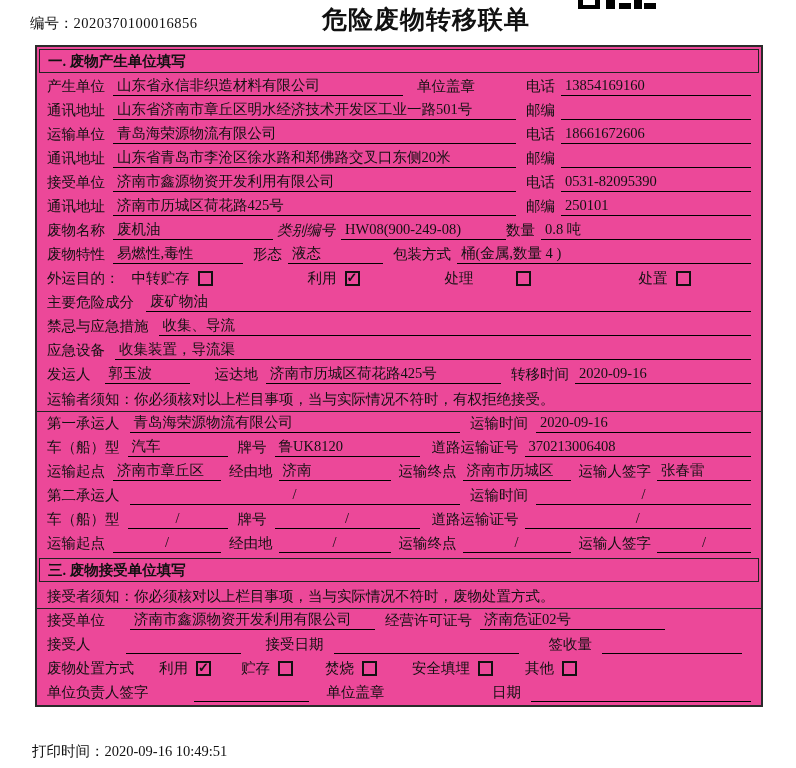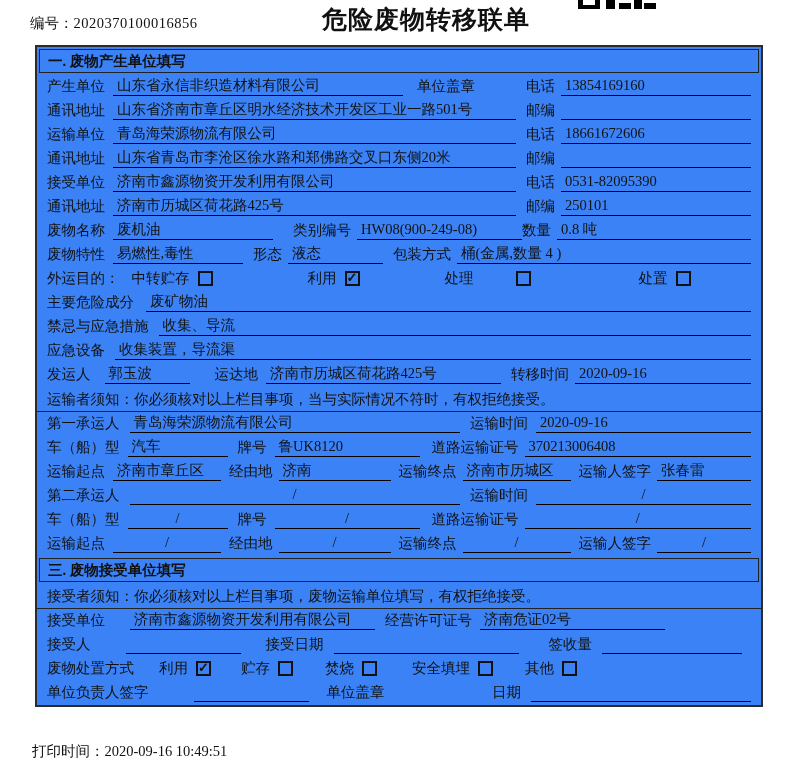--- a/index.html
+++ b/index.html
@@ -18,21 +18,21 @@
   .qr{position:absolute;left:578px;top:0;width:78px;height:9px;}
   .qr div{position:absolute;background:#000;}
   .qr .q1{left:0;top:0;width:22px;height:9px;background:transparent;
           border-left:5px solid #000;border-right:5px solid #000;border-bottom:4px solid #000;box-sizing:border-box;}
   .qr .q2{left:28px;top:0;width:9px;height:9px;}
   .qr .q3{left:41px;top:3px;width:12px;height:6px;}
   .qr .q4{left:56px;top:0;width:8px;height:9px;}
   .qr .q5{left:66px;top:3px;width:12px;height:6px;}
 
   
-  .tbl{position:absolute;left:35px;top:45px;width:728px;border:2px solid #2b2b2b;background:#3b82f6;box-sizing:border-box;}
+  .tbl{position:absolute;left:35px;top:45px;width:728px;border:2px solid #2b2b2b;background:#ec4899;box-sizing:border-box;}
   .sec-title{border:1px solid #222;margin:2px;height:22px;line-height:22px;
              font-weight:bold;padding-left:8px;font-size:14.5px;}
   .note{height:24px;line-height:24px;border-bottom:1px solid #222;padding-left:10px;white-space:nowrap;}
   .row{display:flex;align-items:flex-end;height:24px;padding:0 10px 3px 10px;box-sizing:border-box;}
   .lbl{line-height:19px;white-space:nowrap;flex:0 0 auto;}
   .fld{display:inline-block;line-height:19px;border-bottom:1px solid #000;
        padding:0 4px;box-sizing:border-box;white-space:nowrap;overflow:hidden;flex:0 0 auto;}
   .fld.grow{flex:1 1 auto;}
   .gap{flex:0 0 auto;}
   .gap.grow{flex:1 1 auto;}
@@ -97,21 +97,21 @@
       </div>
       <div class="row">
         <span class="lbl">通讯地址</span>
         <span class="fld grow" style="margin-left: 8px;">济南市历城区荷花路425号</span>
         <span class="lbl" style="margin-left: 10px;">邮编</span>
         <span class="fld" style="width: 190px; margin-left: 6px;">250101</span>
       </div>
       <div class="row">
         <span class="lbl">废物名称</span>
         <span class="fld" style="width: 160px; margin-left: 8px;">废机油</span>
-        <span class="lbl" style="margin-left: 20px;">类别编号</span>
+        <span class="lbl" style="margin-left: 4px; font-style: italic;">类别编号</span>
         <span class="fld" style="width: 165px; margin-left: 6px;">HW08(900-249-08)</span>
         <span class="lbl" style="">数量</span>
         <span class="fld grow" style="margin-left: 6px;">0.8 吨</span>
       </div>
       <div class="row">
         <span class="lbl">废物特性</span>
         <span class="fld" style="width: 130px; margin-left: 8px;">易燃性,毒性</span>
         <span class="lbl" style="margin-left: 10px;">形态</span>
         <span class="fld" style="width: 95px; margin-left: 6px;">液态</span>
         <span class="lbl" style="margin-left: 10px;">包装方式</span>
@@ -201,21 +201,21 @@
         <span class="lbl">运输起点</span>
         <span class="fld" style="width: 108px; text-align: center; margin-left: 8px;">/</span>
         <span class="lbl" style="margin-left: 8px;">经由地</span>
         <span class="fld" style="width: 112px; text-align: center; margin-left: 6px;">/</span>
         <span class="lbl" style="margin-left: 8px;">运输终点</span>
         <span class="fld" style="width: 108px; text-align: center; margin-left: 6px;">/</span>
         <span class="lbl" style="margin-left: 8px;">运输人签字</span>
         <span class="fld grow" style="text-align: center; margin-left: 6px;">/</span>
       </div>
       <div class="sec-title">三. 废物接受单位填写</div>
-      <div class="note">接受者须知：你必须核对以上栏目事项，废物运输单位填写，有权拒绝接受。</div>
+      <div class="note">接受者须知：你必须核对以上栏目事项，当与实际情况不符时，废物处置方式。</div>
       <div class="row">
         <span class="lbl">接受单位</span>
         <span class="fld" style="width: 245px; margin-left: 25px;">济南市鑫源物资开发利用有限公司</span>
         <span class="lbl" style="margin-left: 10px;">经营许可证号</span>
         <span class="fld" style="width: 185px; margin-left: 8px;">济南危证02号</span>
       </div>
       <div class="row">
         <span class="lbl">接受人</span>
         <span class="fld" style="width: 115px; margin-left: 35px;"></span>
         <span class="lbl" style="margin-left: 25px;">接受日期</span>

